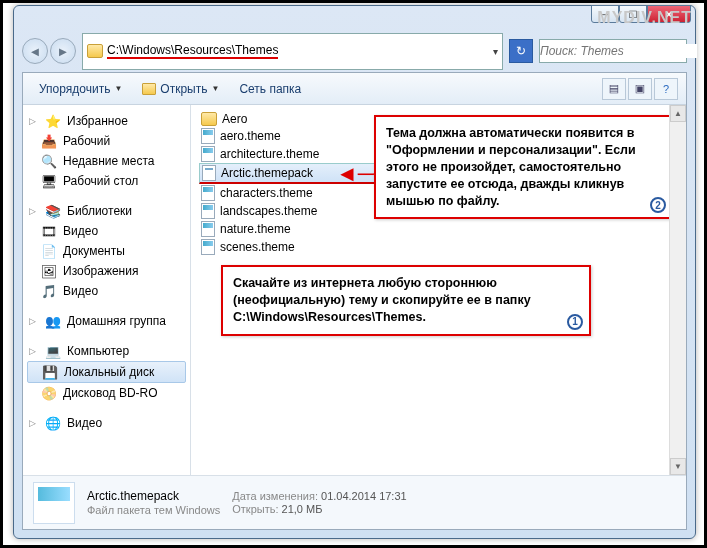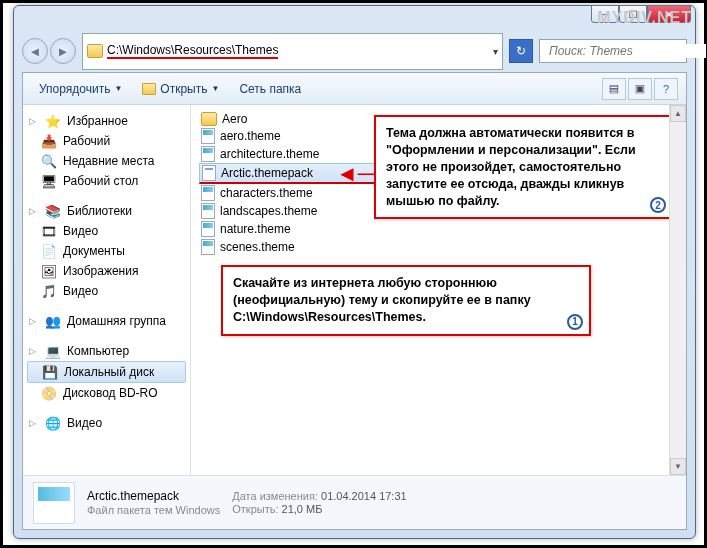--- a/index.html
+++ b/index.html
@@ -13,21 +13,21 @@
 .winbtn.close{background:linear-gradient(#e67,#c23);color:#fff;width:44px;font-weight:bold}
 .navrow{height:34px;display:flex;align-items:center;padding:0 8px;gap:6px}
 .navarrows{display:flex;gap:2px}
 .navarr{width:26px;height:26px;border-radius:13px;background:radial-gradient(#eaf2fb,#c8dbef);border:1px solid #9ab;display:flex;align-items:center;justify-content:center;color:#678;cursor:pointer;font-size:13px}
 .addressbar{flex:1;height:37px;background:#fff;border:1px solid #8aa;display:flex;align-items:center;padding:0 4px;gap:4px}
 .addressbar .foldericon{width:16px;height:14px;background:linear-gradient(#ffe9a8,#f5c94e);border:1px solid #c9a038;border-radius:2px}
 .addressbar .path{font-size:12px;color:#000;border-bottom:2px solid #d00;flex:0 0 auto}
 .addressbar .spacer{flex:1}
 .addressbar .drop{font-size:10px;color:#444}
 .refreshbtn{width:24px;height:24px;background:#3b6fc7;border:1px solid #2a5aa0;color:#fff;display:flex;align-items:center;justify-content:center;font-size:12px;cursor:pointer}
-.searchbox{width:148px;height:24px;background:#fff;border:1px solid #8aa;display:flex;align-items:center;padding:0 9px;gap:16px}
+.searchbox{width:148px;height:24px;background:#fff;border:1px solid #8aa;display:flex;align-items:center;padding:0 0;gap:16px}
 .searchbox input{border:none;outline:none;font-size:12px;color:#888;font-style:italic;flex:1}
 .searchbox .sicon{color:#5a8ac8;font-size:13px}
 .content-frame{position:absolute;top:66px;left:8px;right:8px;bottom:8px;background:#fff;border:1px solid #99aabb;display:flex;flex-direction:column}
 .toolbar{height:32px;background:linear-gradient(#f7fafd,#e3edf7);border-bottom:1px solid #c8d4e0;display:flex;align-items:center;padding:0 8px;gap:4px;font-size:12px}
 .tbtn{padding:3px 8px;color:#1a3e6e;display:flex;align-items:center;gap:4px;cursor:pointer;border-radius:3px}
 .tbtn .tri{font-size:8px;color:#333}
 .tbtn .ficon{width:14px;height:12px;background:linear-gradient(#ffe9a8,#f5c94e);border:1px solid #c9a038;border-radius:1px}
 .toolbar .tspacer{flex:1}
 .viewbtns{display:flex;gap:2px}
 .vbtn{width:24px;height:22px;border:1px solid #b8c8d8;background:#eef5fb;display:flex;align-items:center;justify-content:center;font-size:11px;color:#446;cursor:pointer}

